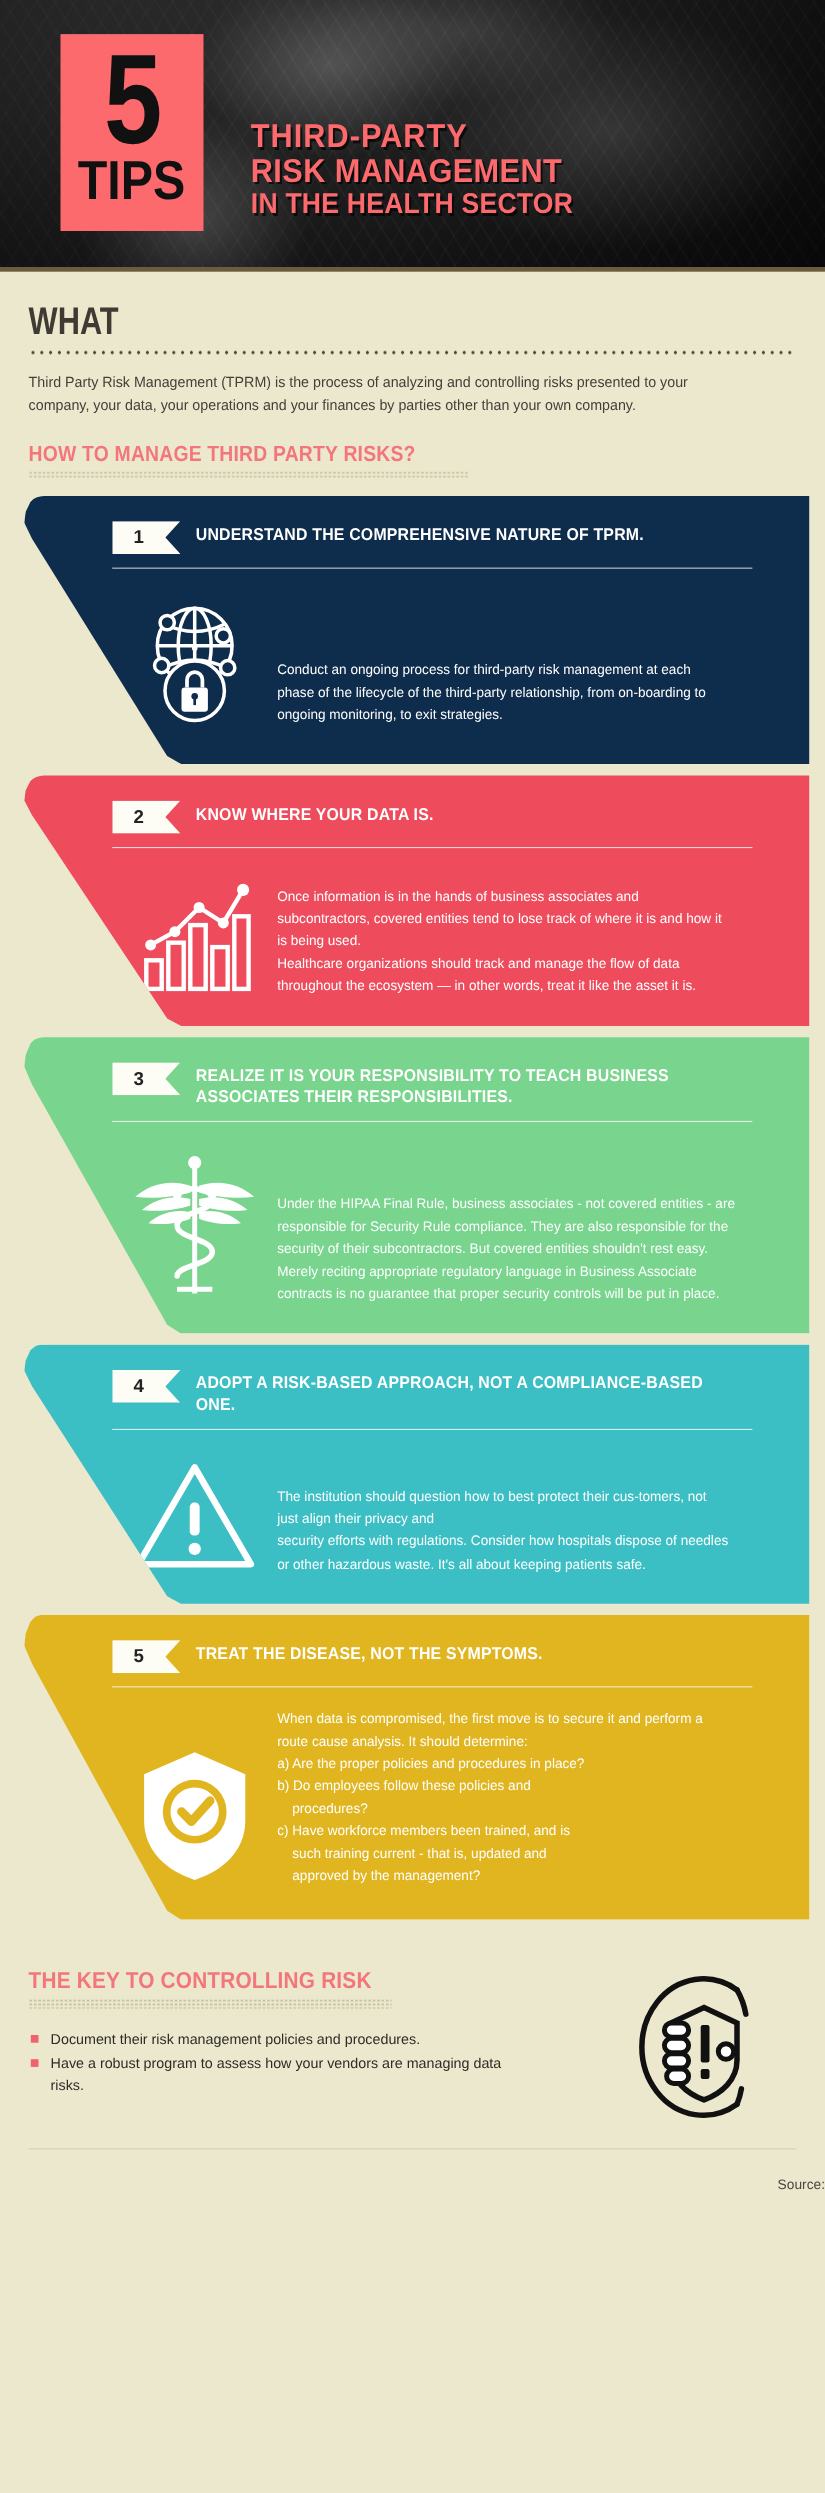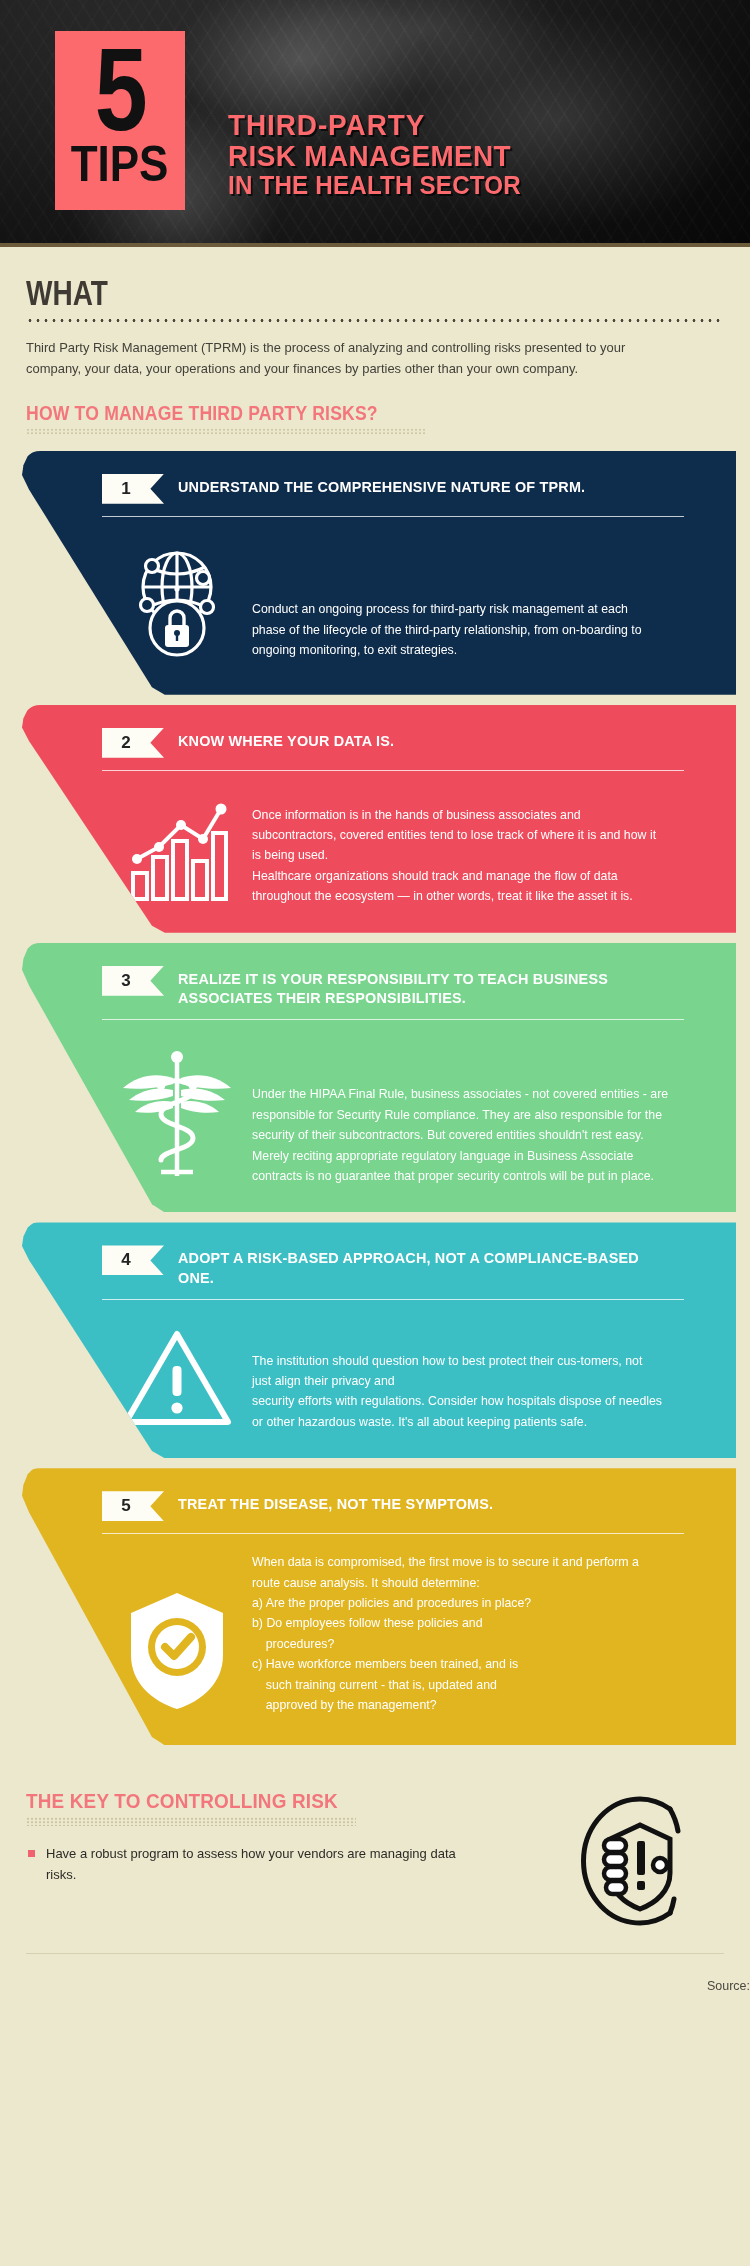--- a/index.html
+++ b/index.html
@@ -487,20 +487,24 @@
 
   </div>
 
   <div class="key-wrap">
     <div class="key-left">
       <div class="key-title">THE KEY TO CONTROLLING RISK</div>
       <div class="dotline-key"></div>
       <ul class="key-list">
         <li>
           <span class="key-bullet"></span>
+          <span>Document their risk management policies and procedures.</span>
+        </li>
+        <li>
+          <span class="key-bullet"></span>
           <span>Have a robust program to assess how your vendors are managing data risks.</span>
         </li>
       </ul>
     </div>
     <div class="key-icon">
       <svg width="122" height="132" viewBox="0 0 122 132" fill="none" stroke="#111111" stroke-width="5">
         <path d="M92 14 A56 62 0 1 0 92 118" stroke-linecap="round"></path>
         <path d="M92 14 A56 62 0 0 1 100 36" stroke-linecap="round"></path>
         <path d="M96 104 A56 62 0 0 1 92 118" stroke-linecap="round"></path>
         <path d="M62 30 L92 44 V78 C92 96 78 108 62 114 C46 108 32 96 32 78 V44 Z" stroke-width="5" fill="none"></path>

